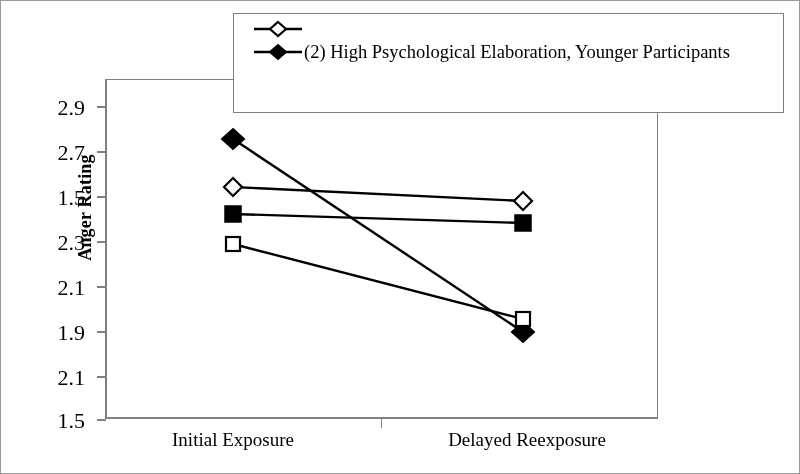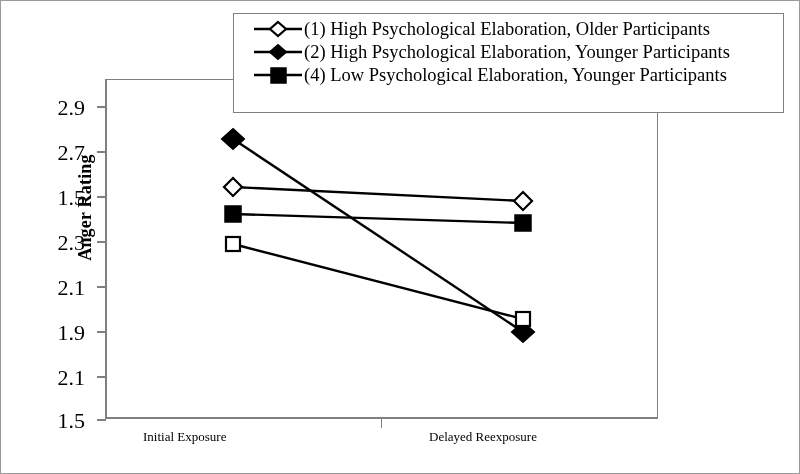--- a/index.html
+++ b/index.html
@@ -15,21 +15,21 @@
   
   #y-axis-title{position:absolute;left:-6px;top:196px;width:180px;
       transform:rotate(-90deg);transform-origin:center center;
       text-align:center;font-weight:bold;font-size:18px;letter-spacing:.2px;}
 
   
   .ytick-label{position:absolute;right:714px;width:60px;text-align:right;font-size:22px;line-height:1;}
   .ytick-mark{position:absolute;width:9px;height:0;border-top:2px solid #808080;}
 
   
-  .xtick-label{position:absolute;top:428px;font-size:13px;}
+  .xtick-label{position:absolute;top:428px;font-size:19px;text-align:center;}
   #xtick-center{position:absolute;left:380px;top:418px;width:0;height:9px;border-left:1.5px solid #808080;}
 
   
   #data-layer{position:absolute;left:0;top:0;width:800px;height:474px;}
 
   
   #legend{position:absolute;left:232px;top:12px;width:551px;height:100px;
           border:1.5px solid #808080;background:#ffffff;box-sizing:border-box;
           padding:3px 0 0 0;}
   .legend-row{display:flex;align-items:center;height:23px;padding-left:18px;}
@@ -57,21 +57,21 @@
   <div class="ytick-mark" style="left:96px;top:285px"></div>
   <div class="ytick-label" style="top:321px">1.9</div>
   <div class="ytick-mark" style="left:96px;top:330px"></div>
   <div class="ytick-label" style="top:366px">2.1</div>
   <div class="ytick-mark" style="left:96px;top:375px"></div>
   <div class="ytick-label" style="top:409px">1.5</div>
   <div class="ytick-mark" style="left:96px;top:418px"></div>
 
   <div id="xtick-center"></div>
   <div class="xtick-label" style="left:142px;width:180px">Initial Exposure</div>
-  <div class="xtick-label" style="left:428px;width:220px">Delayed Reexposure</div>
+  <div class="xtick-label" style="left:416px;width:220px">Delayed Reexposure</div>
 
   <svg id="data-layer" viewBox="0 0 800 474">
     <g>
       <line x1="232" y1="138" x2="522" y2="331" stroke="#000" stroke-width="2.4"></line>
     </g>
     <g>
       <line x1="232" y1="186" x2="522" y2="200" stroke="#000" stroke-width="2.4"></line>
     </g>
     <g>
       <line x1="232" y1="213" x2="522" y2="222" stroke="#000" stroke-width="2.4"></line>
@@ -93,34 +93,26 @@
     <rect x="515" y="311" width="14" height="14" fill="#fff" stroke="#000" stroke-width="2.2"></rect>
   </svg>
 
   <div id="legend">
 
     <div class="legend-row">
       <svg class="legend-sym" viewBox="0 0 52 20">
         <line x1="2" y1="10" x2="50" y2="10" stroke="#000" stroke-width="2.4"></line>
         <polygon points="26,3 34,10 26,17 18,10" fill="#fff" stroke="#000" stroke-width="2.2"></polygon>
       </svg>
-      <span class="legend-text">(1) High Psychological Elaboration, Older Participants</span>
     </div>
 
     <div class="legend-row">
       <svg class="legend-sym" viewBox="0 0 52 20">
         <line x1="2" y1="10" x2="50" y2="10" stroke="#000" stroke-width="2.4"></line>
         <polygon points="26,3 34,10 26,17 18,10" fill="#000" stroke="#000" stroke-width="2"></polygon>
       </svg>
       <span class="legend-text">(2) High Psychological Elaboration, Younger Participants</span>
     </div>
 
 
-    <div class="legend-row">
-      <svg class="legend-sym" viewBox="0 0 52 20">
-        <line x1="2" y1="10" x2="50" y2="10" stroke="#000" stroke-width="2.4"></line>
-        <rect x="19" y="3" width="15" height="15" fill="#000" stroke="#000" stroke-width="1.5"></rect>
-      </svg>
-      <span class="legend-text">(4) Low Psychological Elaboration, Younger Participants</span>
-    </div>
 
   </div>
 </div>
 
 </body></html>

